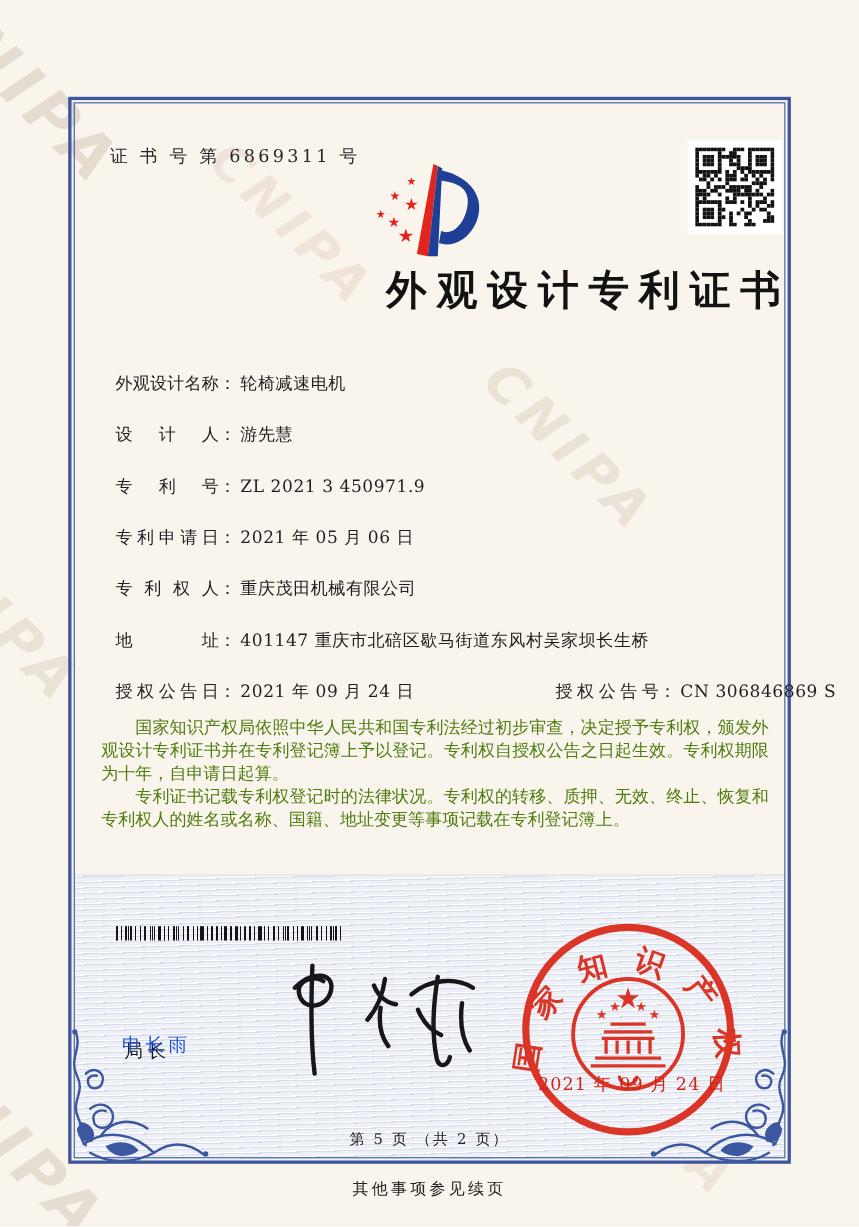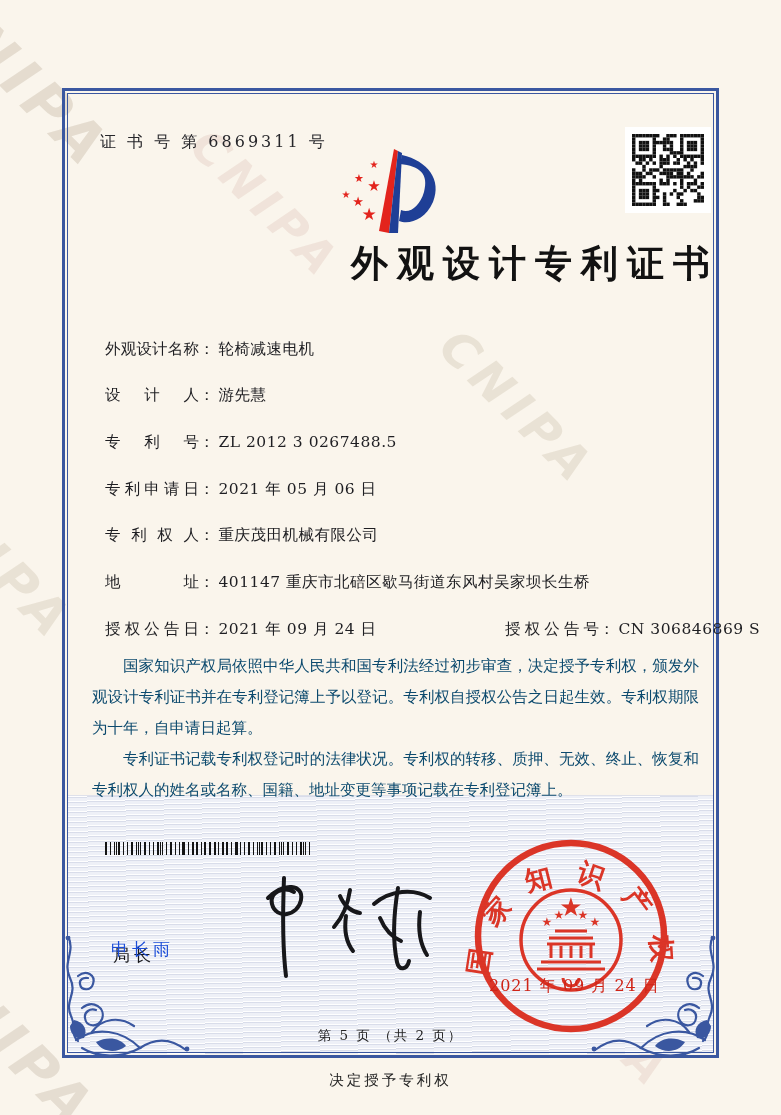--- a/index.html
+++ b/index.html
@@ -30,21 +30,21 @@
   .title{position:absolute;left:62px;top:239px;width:657px;text-align:right;
          font-size:37px;font-weight:bold;letter-spacing:9px;color:#121212;}
 
   .row{position:absolute;left:105px;font-size:15.5px;color:#1e1e22;white-space:nowrap;}
   .f-label{display:inline-block;width:94px;text-align:justify;text-align-last:justify;vertical-align:bottom;}
   .f-colon{display:inline-block;margin-right:4px;}
   .f-value{letter-spacing:.5px;margin-top:44px;}
   .row2{position:absolute;left:400px;top:0;}
 
   .paras{position:absolute;left:92px;top:651px;width:607px;font-size:15.5px;
-         line-height:31px;color:#0c4a6e;text-align:justify;}
+         line-height:21px;color:#4d7c0f;text-align:justify;}
   .paras p{margin:0;text-indent:2em;}
 
   .barcode{position:absolute;left:105px;top:842px;width:205px;height:13px;
      background-image:
        repeating-linear-gradient(90deg,#141414 0 2px,transparent 2px 5px,#141414 5px 6px,transparent 6px 9px,#141414 9px 10px,transparent 10px 13px),
        repeating-linear-gradient(90deg,#141414 0 1px,transparent 1px 11px);}
 
   .sig-title{position:absolute;left:113px;top:896px;font-size:17px;color:#17171a;
              font-family:"DejaVu Sans","Liberation Sans",sans-serif;letter-spacing:4px;margin-top:48px;}
   .sig-name{position:absolute;left:111px;top:938px;font-size:17px;color:#1d4ed8;
@@ -376,21 +376,21 @@
 
   <div class="title">外观设计专利证书</div>
 
   <div class="row" style="top:339px">
     <span class="f-label">外观设计名称</span><span class="f-colon">：</span><span class="f-value">轮椅减速电机</span>
   </div>
   <div class="row" style="top:385px">
     <span class="f-label">设计人</span><span class="f-colon">：</span><span class="f-value">游先慧</span>
   </div>
   <div class="row" style="top:432px">
-    <span class="f-label">专利号</span><span class="f-colon">：</span><span class="f-value">ZL 2012 3 0267488.5</span>
+    <span class="f-label">专利号</span><span class="f-colon">：</span><span class="f-value">ZL 2021 3 450971.9</span>
   </div>
   <div class="row" style="top:479px">
     <span class="f-label">专利申请日</span><span class="f-colon">：</span><span class="f-value">2021 年 05 月 06 日</span>
   </div>
   <div class="row" style="top:525px">
     <span class="f-label">专利权人</span><span class="f-colon">：</span><span class="f-value">重庆茂田机械有限公司</span>
   </div>
   <div class="row" style="top:572px">
     <span class="f-label">地址</span><span class="f-colon">：</span><span class="f-value">401147 重庆市北碚区歇马街道东风村吴家坝长生桥</span>
   </div>
@@ -450,15 +450,15 @@
         <path d="M86,106 L86,120 M96,108 L96,120 M106,108 L106,120 M116,108 L116,120 M126,106 L126,120"></path>
         <path d="M76,124 L136,124"></path>
         <path d="M72,131 L140,131"></path>
         <path d="M98,140 a8,8 0 1 0 16,0"></path>
       </g>
     </g>
   </svg>
   <div class="seal-date">2021 年 09 月 24 日</div>
 
   <div class="page-info">第 5 页 （共 2 页）</div>
-  <div class="cont-note">决定授予专利权</div>
+  <div class="cont-note">其他事项参见续页</div>
 
 </div>
 
 </body></html>

